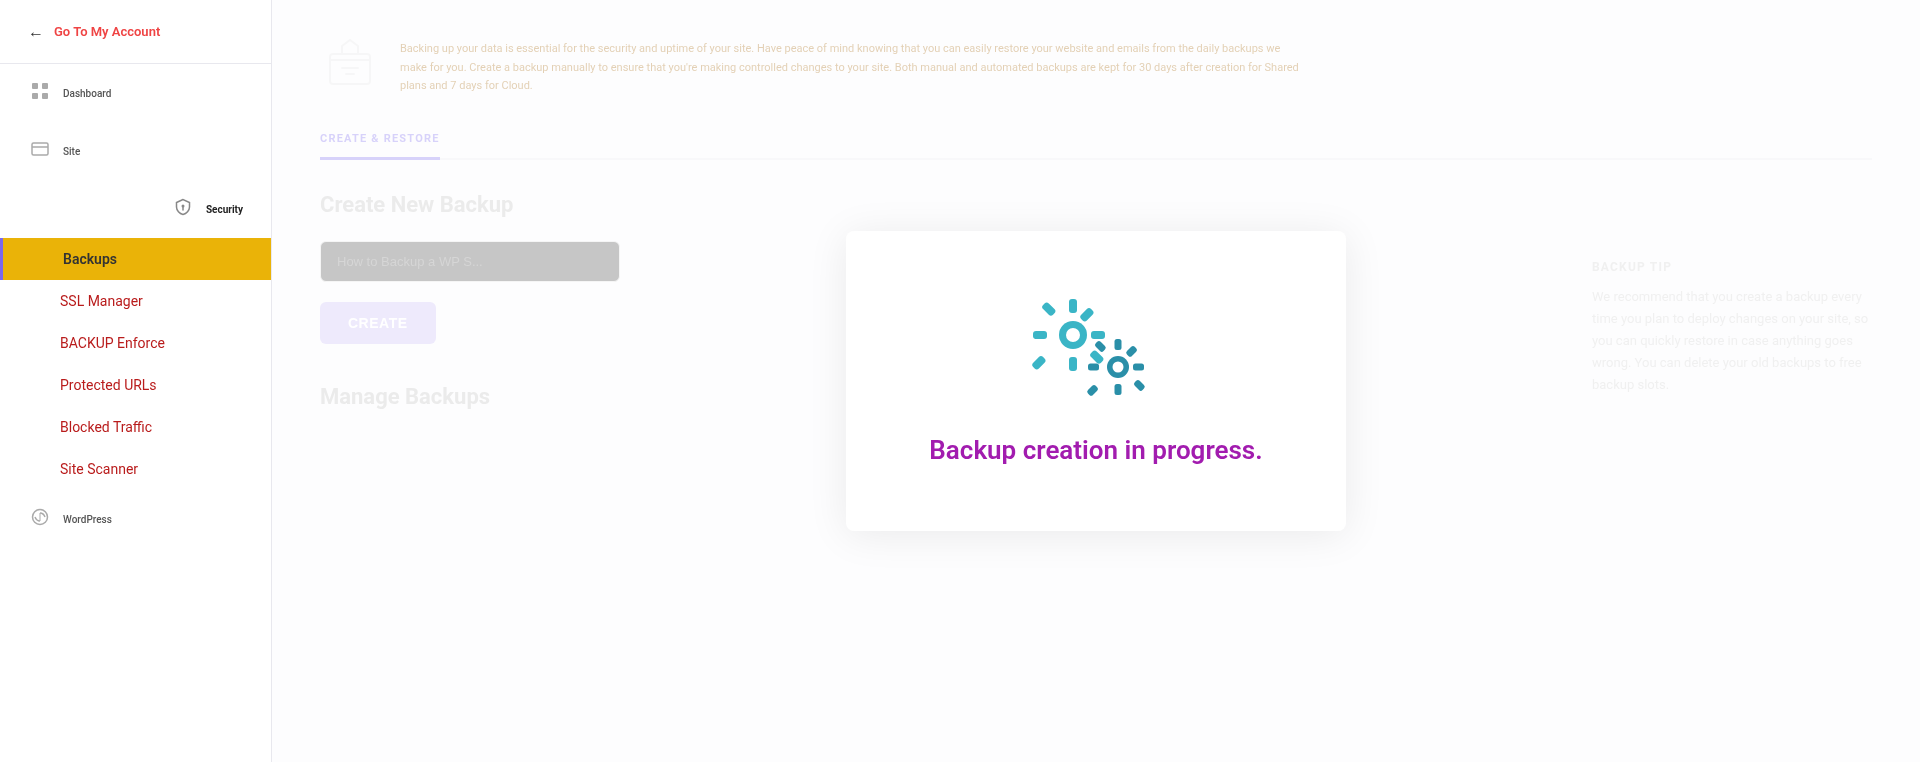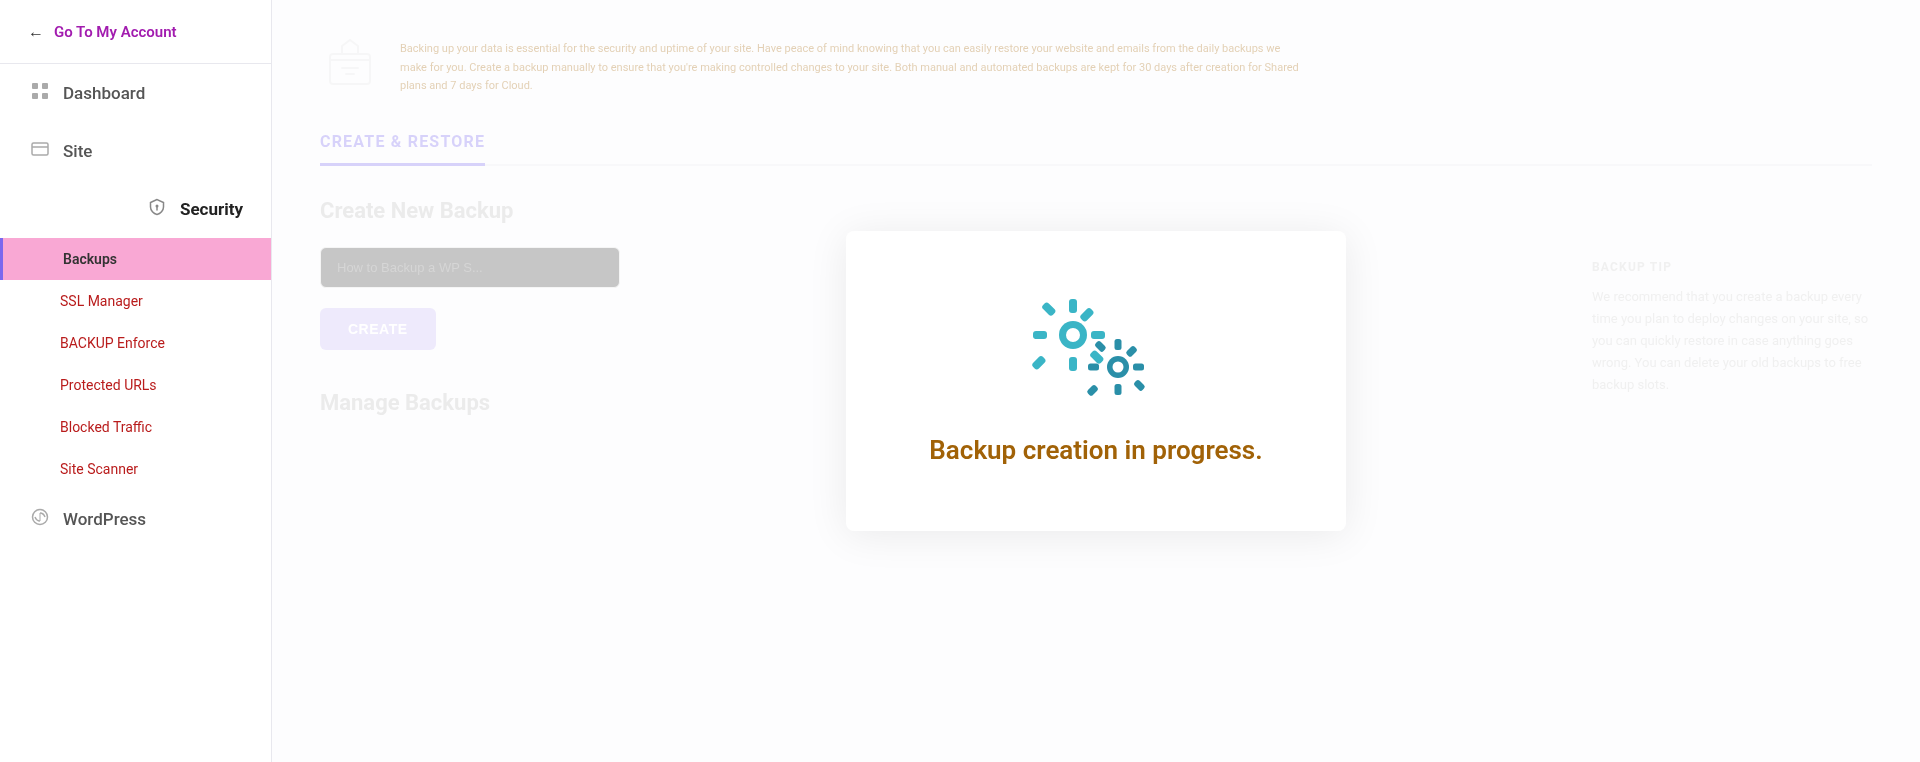--- a/index.html
+++ b/index.html
@@ -32,33 +32,33 @@
       border-bottom: 1px solid #e8e8ee;
       cursor: pointer;
     }
 
     .sidebar-go-to-account .back-arrow {
       font-size: 16px;
       color: #333;
     }
 
     .sidebar-go-to-account .label {
-      font-size: 15px;
+      font-size: 13px;
       font-weight: 600;
-      color: #a21caf;
+      color: #ef4444;
     }
 
     .sidebar-nav-item {
       display: flex;
       align-items: center;
       gap: 14px;
       padding: 18px 28px;
       cursor: pointer;
       color: #555;
-      font-size: 17px;
+      font-size: 10px;
       font-weight: 500;
       border-left: 3px solid transparent;
     }
 
     .sidebar-nav-item.active-section {
       font-weight: 700;
       color: #222;
       justify-content: flex-end;
     }
 
@@ -73,21 +73,21 @@
     }
 
     .sidebar-subnav-item {
       padding: 13px 28px 13px 60px;
       cursor: pointer;
       font-size: 14px;
       color: #b91c1c;
     }
 
     .sidebar-subnav-item.active {
-      background: #f9a8d4;
+      background: #eab308;
       color: #333;
       font-weight: 600;
       border-left: 3px solid #7b68ee;
     }
 
     
     .main-content {
       flex: 1;
       overflow-y: auto;
       padding: 32px 48px;
@@ -104,21 +104,21 @@
 
     .tabs-bar {
       display: flex;
       border-bottom: 2px solid #e8e8ee;
       margin-bottom: 32px;
     }
 
     .tab {
       padding: 12px 0;
       margin-right: 36px;
-      font-size: 16px;
+      font-size: 11px;
       font-weight: 700;
       letter-spacing: 1.2px;
       text-transform: uppercase;
       color: #aaa;
       cursor: pointer;
       border-bottom: 3px solid transparent;
       margin-bottom: -2px;
       text-align: center;
     }
 
@@ -246,21 +246,21 @@
       height: 110px;
     }
 
     .gear-svg {
       position: absolute;
     }
 
     .modal-text {
       font-size: 26px;
       font-weight: 600;
-      color: #a16207;
+      color: #a21caf;
       text-align: center;
     }
   </style>
 </head>
 <body>
 
 <div class="sidebar">
 
   <div class="sidebar-go-to-account">
     <span class="back-arrow">←</span>

